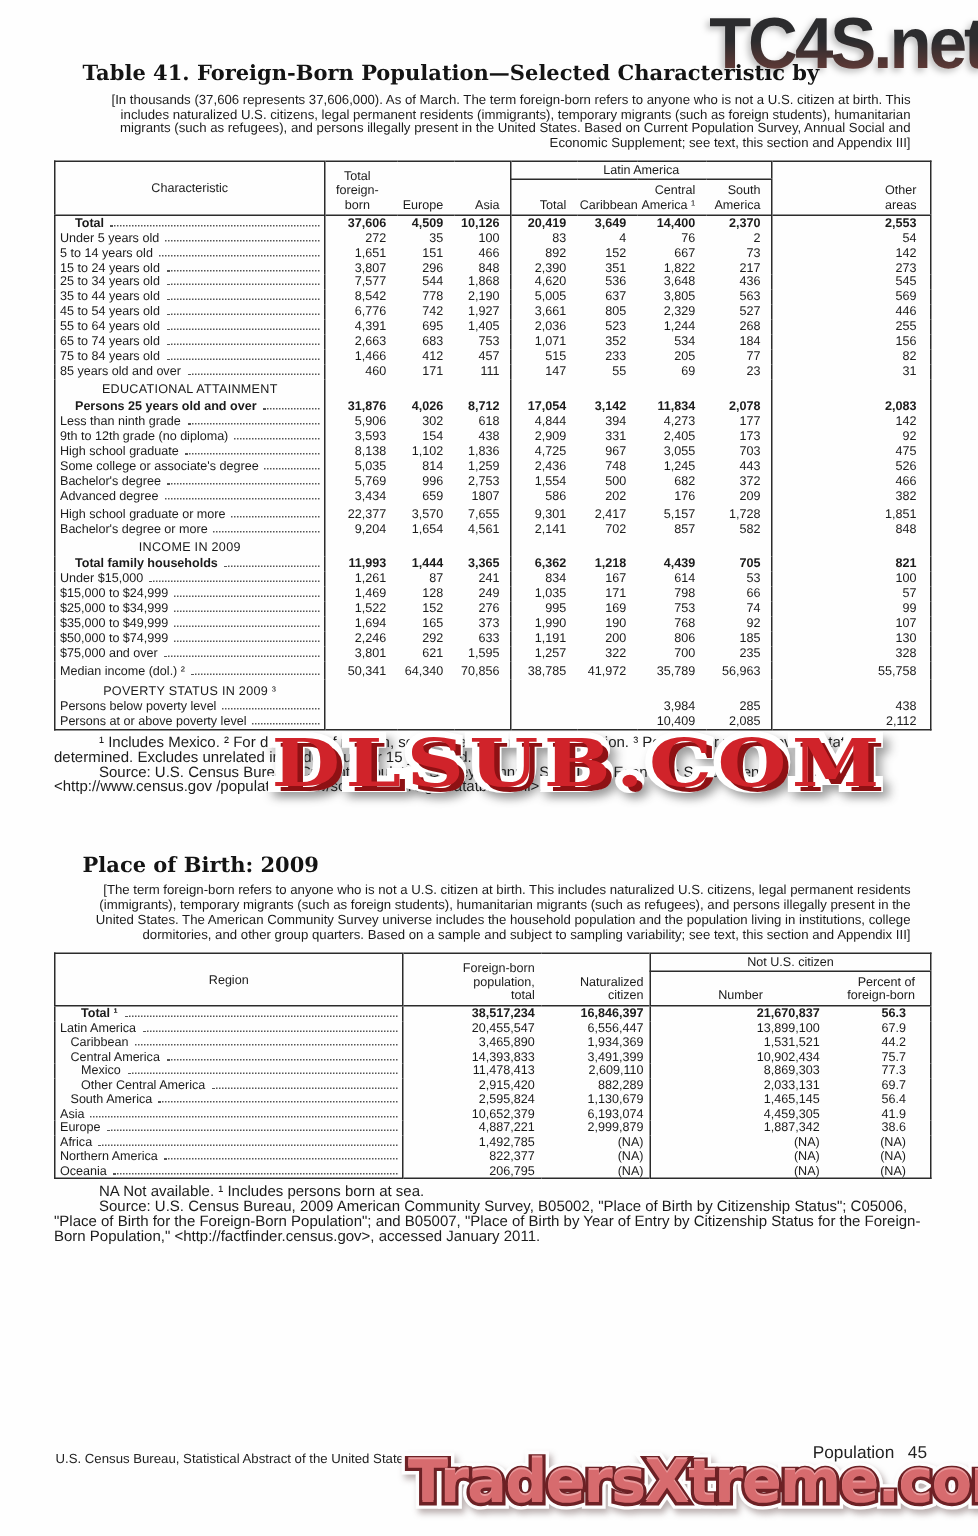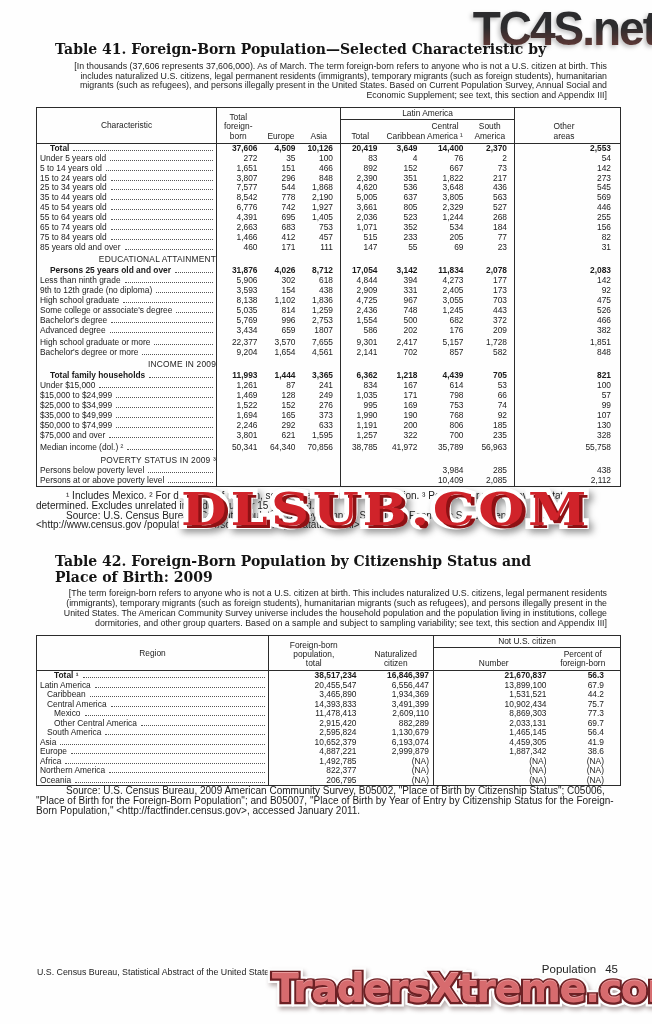--- a/index.html
+++ b/index.html
@@ -6,34 +6,34 @@
   body{width:652px;height:1024px;position:relative;background:#fefefe;overflow:hidden;
        font-family:"Liberation Sans",sans-serif;color:#1b1b1b;}
   .content{padding:42px 32px 0 55px;}
   .tbl-title{font-family:"DejaVu Serif",serif;font-weight:bold;font-size:14px;line-height:15.6px;
              margin:0 0 4px 0;color:#141414;}
   .intro{font-size:8.8px;line-height:9.9px;margin:0 0 6px 0;width:552px;text-align:right;}
   table{border-collapse:collapse;table-layout:fixed;width:584px;margin-left:-19px;
         border:1px solid #2b2b2b;}
   thead{border-bottom:1.4px solid #2b2b2b;}
   th{font-weight:normal;font-size:8.4px;line-height:9.2px;padding:2px 7px 2px 2px;
-     vertical-align:bottom;white-space:pre-line;}
+     vertical-align:bottom;text-align:right;white-space:pre-line;}
   th.h-label{text-align:center;vertical-align:middle;padding:2px;}
   th.h-center{text-align:center;}
   th.group{border-bottom:1px solid #2b2b2b;text-align:center;vertical-align:top;padding:1px 2px;}
   td{font-size:8.4px;line-height:9.9px;padding:0 7px 0 0;vertical-align:bottom;}
   #t42 td{line-height:9.5px;}
   td.v{text-align:right;white-space:nowrap;}
   td.lab{padding:0 0 0 3px;}
   .labwrap{display:flex;align-items:baseline;}
   .lt{white-space:nowrap;}
   .dots{flex:1;margin:0 3px 1.5px 4px;border-bottom:1.3px dotted #555;min-width:6px;}
   tr.bold td{font-weight:bold;}
   tr.bold td.lab .labwrap{padding-left:10px;}
-  td.sec{text-align:right;padding:2.5px 0 1px 0;letter-spacing:.2px;}
+  td.sec{text-align:center;padding:2.5px 0 1px 0;letter-spacing:.2px;}
   tr.gap td{padding-top:2.5px;}
   #t41 .c0,#t41 .c3,#t41 .c7,#t42 .c0,#t42 .c2{border-left:1px solid #2b2b2b;}
   #t41 td.c7{padding-right:9px;margin-top:28px;}
   #t42 td.c0,#t42 td.c1{padding-right:4px;}
   #t42 td.c3{padding-right:16px;}
   #t42 th.h-pct{padding-right:10px;}
   #t42 th.h-num{text-align:center;padding-right:2px;}
   #t42 .ind1 .labwrap{padding-left:7px;}
   #t42 .ind2 .labwrap{padding-left:14px;}
   .fn{font-size:10px;line-height:9.7px;margin:0;width:582px;margin-left:-19px;text-indent:30px;}
@@ -620,21 +620,21 @@
           <td class="v c6">2,085</td>
           <td class="v c7">2,112</td>
         </tr>
       </tbody>
   </table>
 
   <p class="fn first">¹ Includes Mexico. ² For definition of median, see Guide to Tabular Presentation. ³ Persons for whom poverty status is determined. Excludes unrelated individuals under 15 years old.</p>
   <p class="fn">Source: U.S. Census Bureau, Current Population Survey, "Annual Social and Economic Supplement," &lt;http://www.census.gov /population/www/socdemo/foreign/datatbls.html&gt;.</p>
 
   <div class="t42-block">
-    <h2 class="tbl-title"><span>Table 42. Foreign-Born Population by Citizenship Status and</span><br><span>Place of Birth: 2009</span></h2>
+    <h2 class="tbl-title"><br><span>Place of Birth: 2009</span></h2>
     <p class="intro">[The term foreign-born refers to anyone who is not a U.S. citizen at birth. This includes naturalized U.S. citizens, legal permanent residents (immigrants), temporary migrants (such as foreign students), humanitarian migrants (such as refugees), and persons illegally present in the United States. The American Community Survey universe includes the household population and the population living in institutions, college dormitories, and other group quarters. Based on a sample and subject to sampling variability; see text, this section and Appendix III]</p>
 
     <table id="t42">
       <colgroup>
         <col style="width:232px">
           <col style="width:92px">
           <col style="width:73px">
           <col style="width:120px">
           <col style="width:67px">
       </colgroup>
@@ -795,20 +795,21 @@
               </div>
             </td>
             <td class="v c0">206,795</td>
             <td class="v c1">(NA)</td>
             <td class="v c2">(NA)</td>
             <td class="v c3">(NA)</td>
           </tr>
         </tbody>
     </table>
 
+    <p class="fn first">NA Not available. ¹ Includes persons born at sea.</p>
     <p class="fn">Source: U.S. Census Bureau, 2009 American Community Survey, B05002, "Place of Birth by Citizenship Status"; C05006, "Place of Birth for the Foreign-Born Population"; and B05007, "Place of Birth by Year of Entry by Citizenship Status for the Foreign-Born Population," &lt;http://factfinder.census.gov&gt;, accessed January 2011.</p>
   </div>
 </div>
 
 <div class="page-num"><span>Population</span><b>45</b></div>
 <div class="footer-src">U.S. Census Bureau, Statistical Abstract of the United States: 2012</div>
 
 <div class="wm wm-top">TC4S.net</div>
 
 <div class="wm wm-stack wm-mid">

